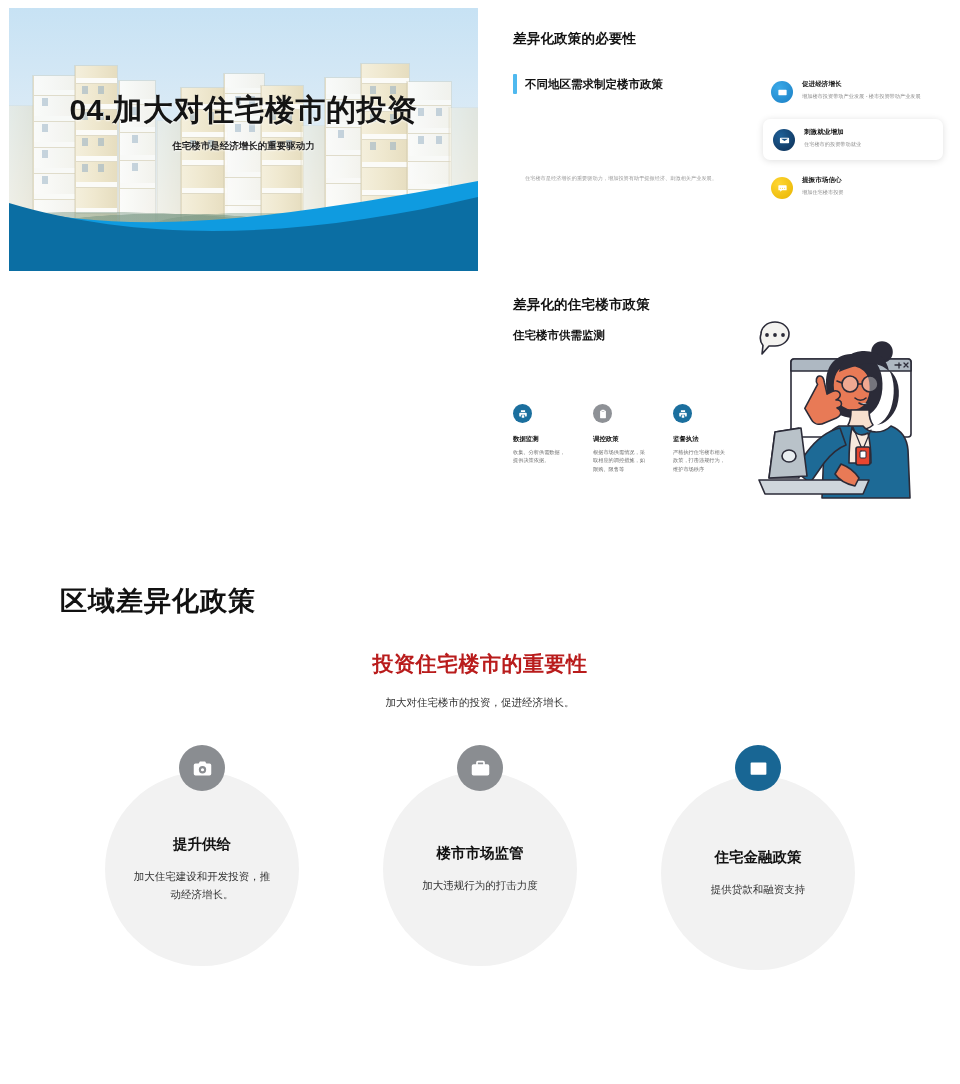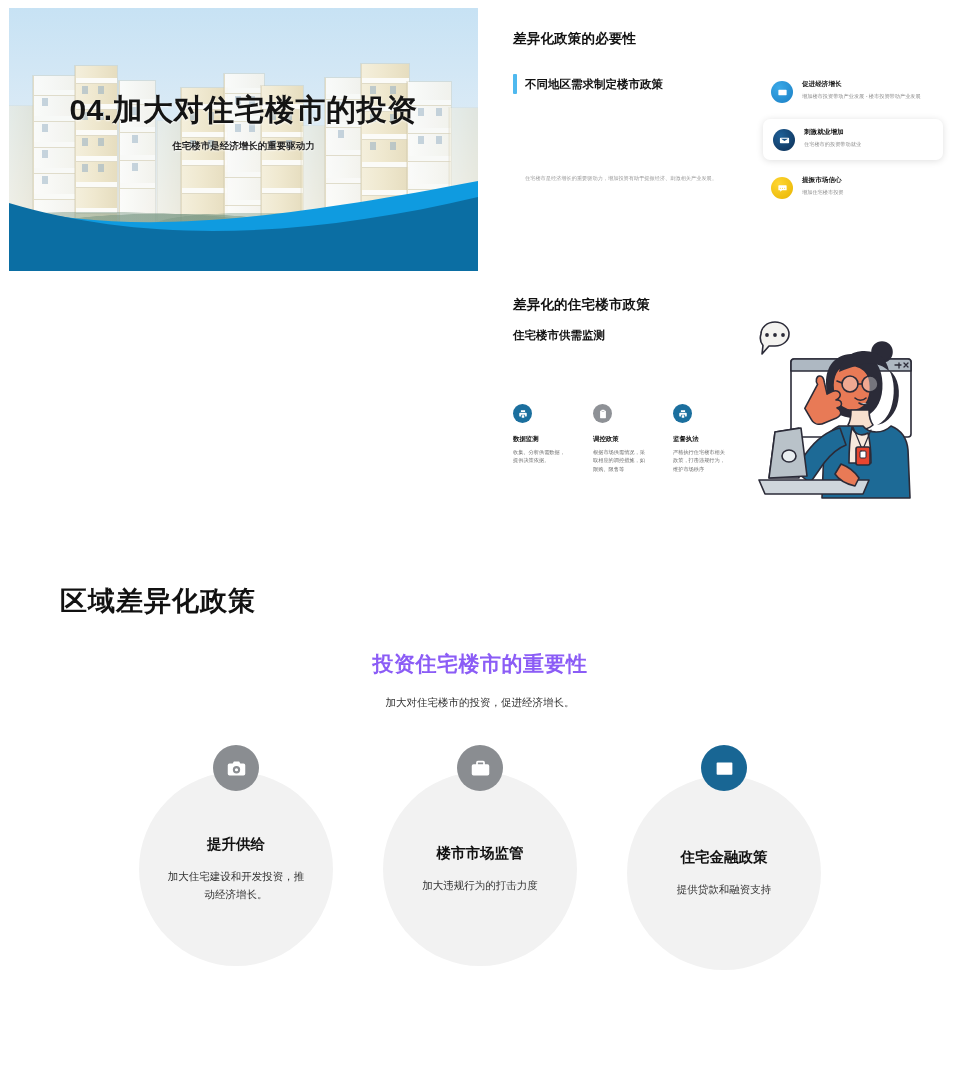--- a/index.html
+++ b/index.html
@@ -136,25 +136,25 @@
   .illus { position: absolute; right: 0; top: 18px; width: 210px; height: 190px; }
 
   
   .bot-title {
     position: absolute; left: 60px; top: 583px;
     font-size: 27px; font-weight: 700; color: #111; letter-spacing: 1px;
   }
   .bot-head {
     position: absolute; left: 0; right: 0; top: 650px; text-align: center;
   }
-  .bot-h2 { font-size: 21px; font-weight: 700; color: #8b5cf6; letter-spacing: .5px; }
+  .bot-h2 { font-size: 21px; font-weight: 700; color: #b91c1c; letter-spacing: .5px; }
   .bot-p { margin-top: 18px; font-size: 10.5px; color: #333; }
   .circles {
     position: absolute; left: 0; right: 0; top: 772px;
-    display: flex; justify-content: center; gap: 50px;
+    display: flex; justify-content: center; gap: 84px;
   }
   .circ-wrap { position: relative; width: 194px; display: flex; flex-direction: column; align-items: center; }
   .circ {
     width: 194px; height: 194px; border-radius: 50%; background: #f2f2f2;
     display: flex; flex-direction: column; align-items: center; justify-content: center;
     padding: 0 28px; text-align: center;
   }
   .circ-badge {
     position: absolute; top: -27px; width: 46px; height: 46px; border-radius: 50%;
     display: flex; align-items: center; justify-content: center; z-index: 3;

